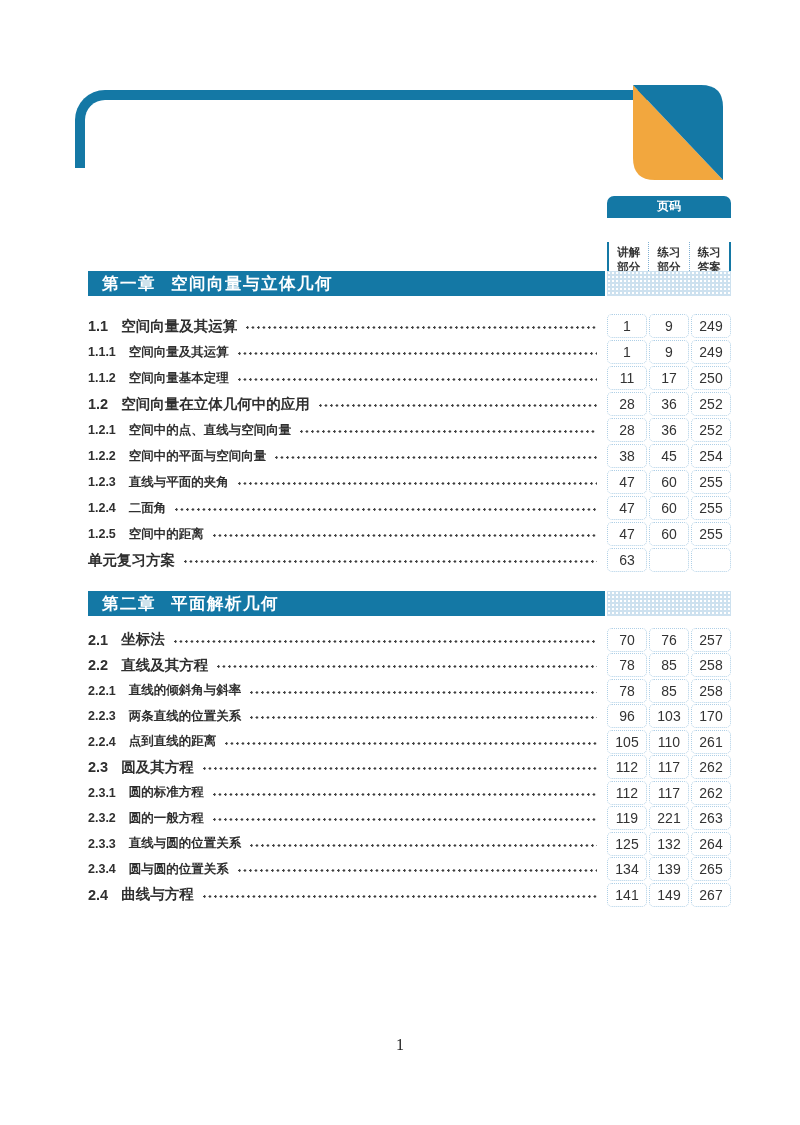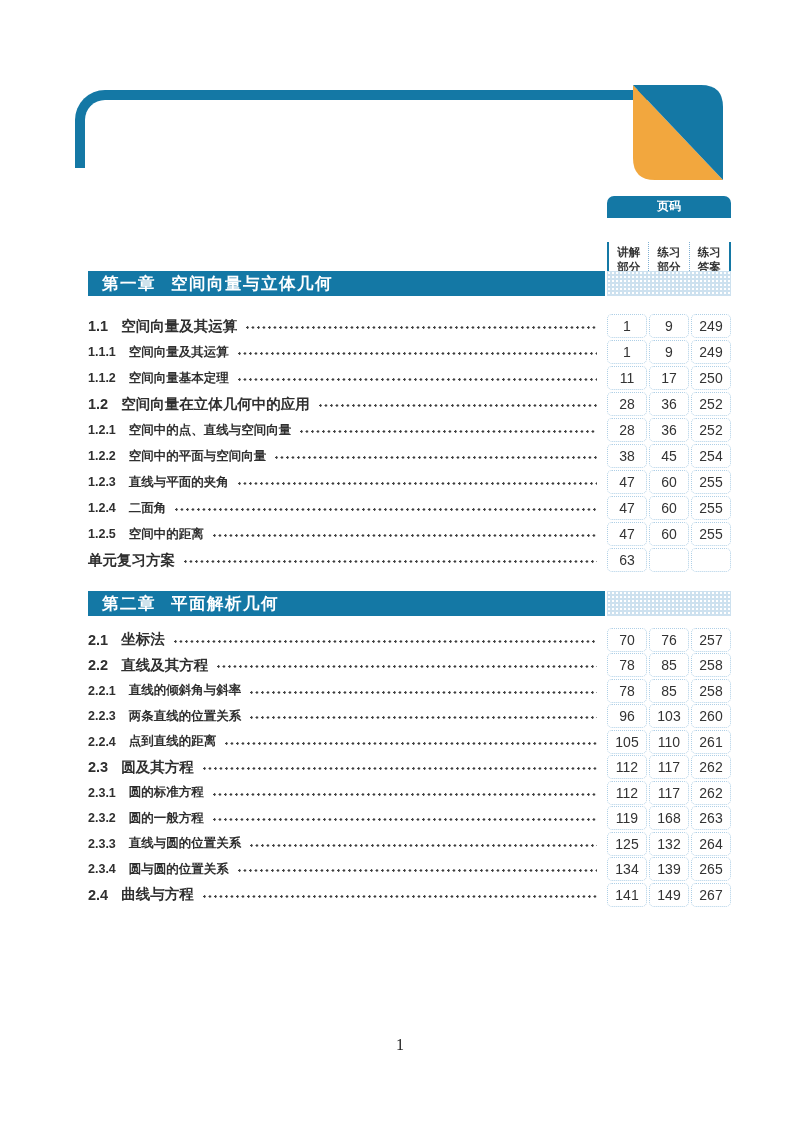--- a/index.html
+++ b/index.html
@@ -302,21 +302,21 @@
 
   <div class="toc-row l2">
     <span class="entry-num">2.2.3</span>
     <span class="entry-title">两条直线的位置关系</span>
     <span class="leader"></span>
     <span class="cells">
   <span class="cell">96</span>
 
   <span class="cell">103</span>
 
-  <span class="cell">260</span>
+  <span class="cell">170</span>
 </span>
   </div>
 
   <div class="toc-row l2">
     <span class="entry-num">2.2.4</span>
     <span class="entry-title">点到直线的距离</span>
     <span class="leader"></span>
     <span class="cells">
   <span class="cell">105</span>
 
@@ -352,21 +352,21 @@
 </span>
   </div>
 
   <div class="toc-row l2">
     <span class="entry-num">2.3.2</span>
     <span class="entry-title">圆的一般方程</span>
     <span class="leader"></span>
     <span class="cells">
   <span class="cell">119</span>
 
-  <span class="cell">168</span>
+  <span class="cell">221</span>
 
   <span class="cell">263</span>
 </span>
   </div>
 
   <div class="toc-row l2">
     <span class="entry-num">2.3.3</span>
     <span class="entry-title">直线与圆的位置关系</span>
     <span class="leader"></span>
     <span class="cells">

